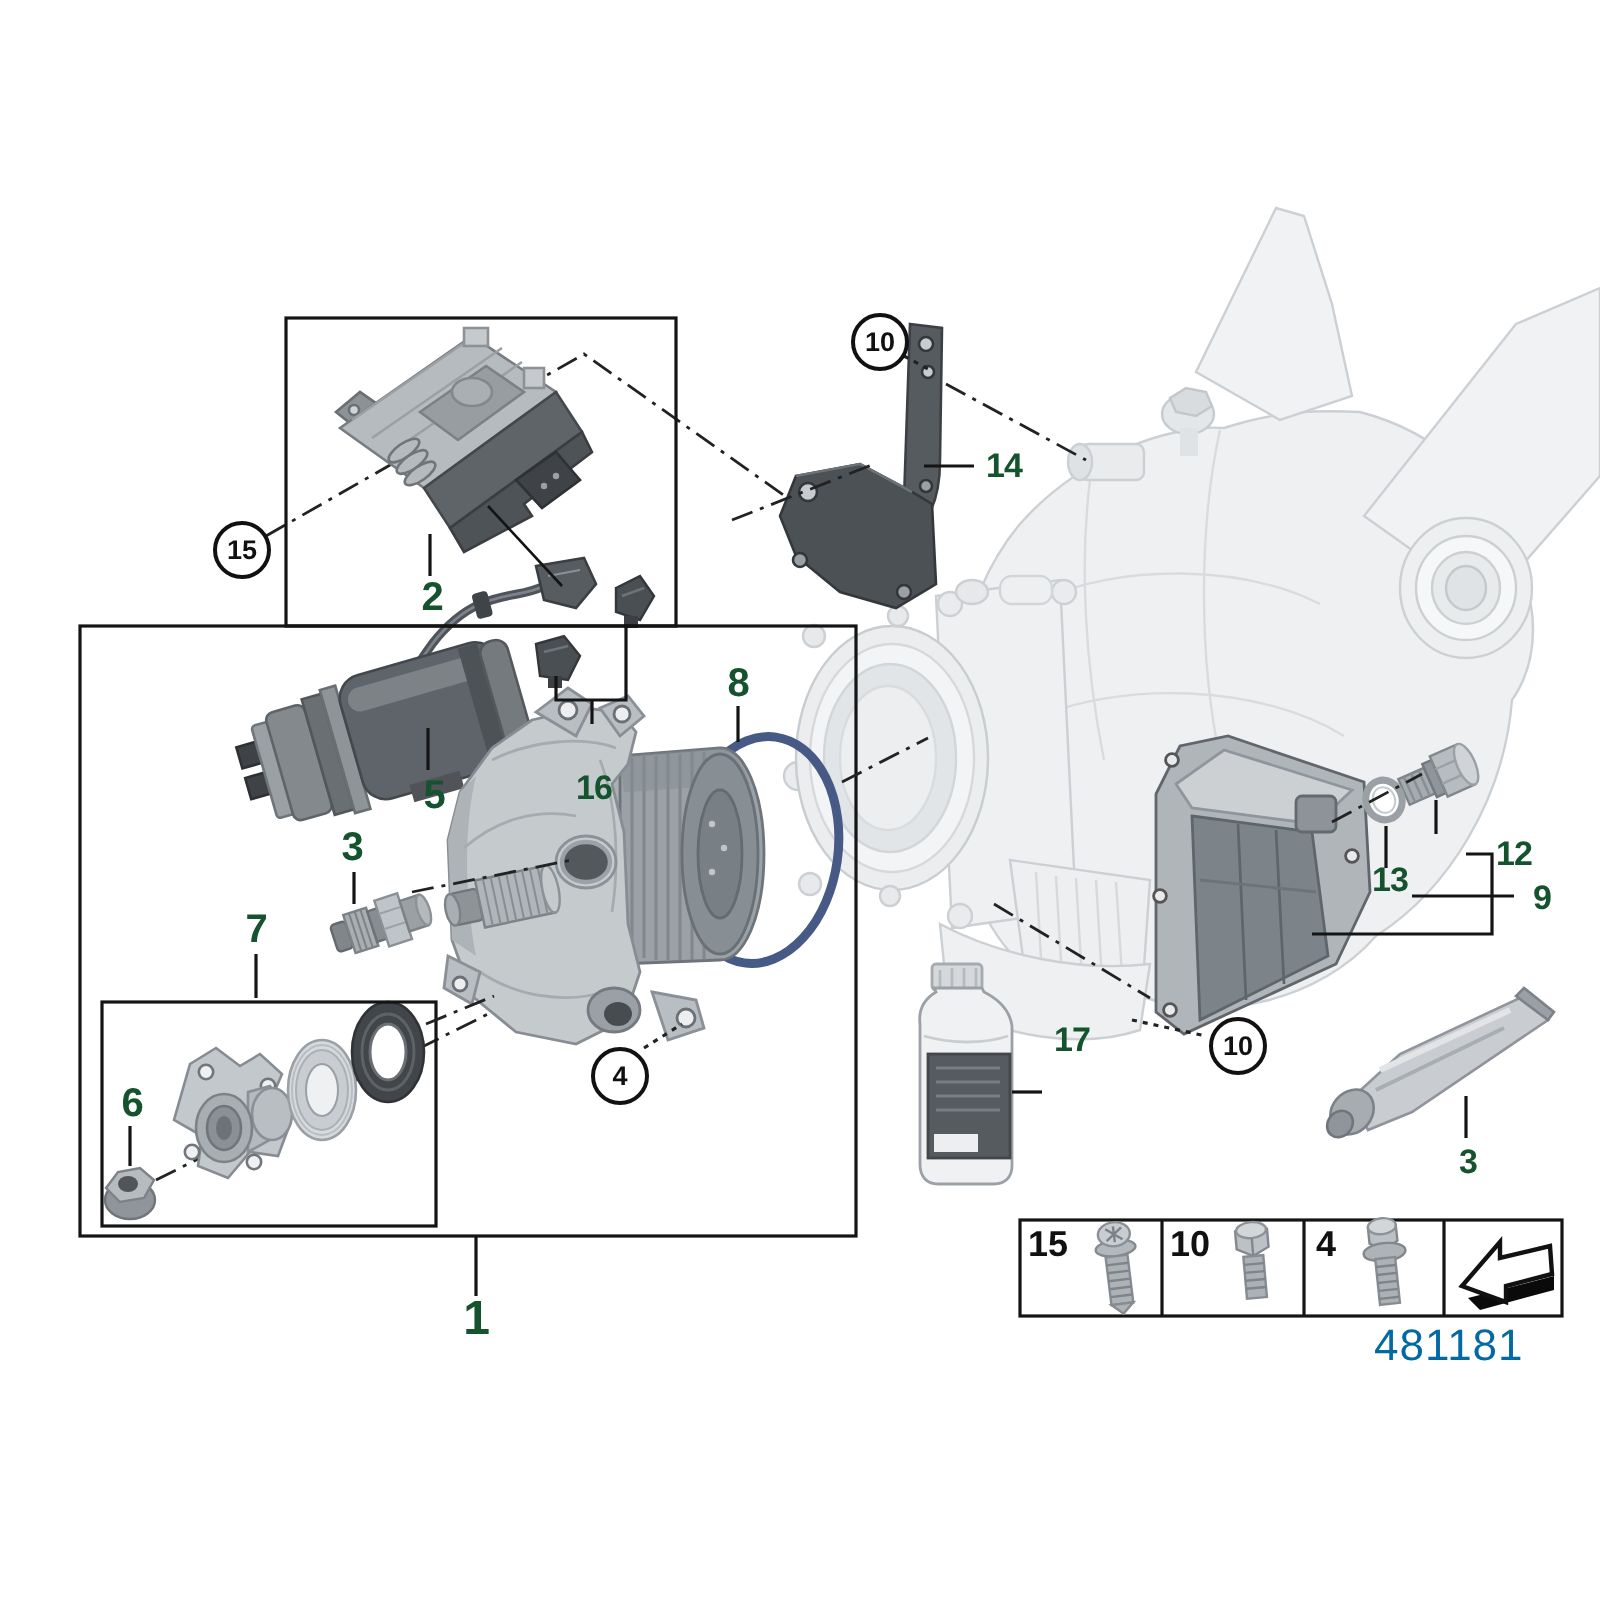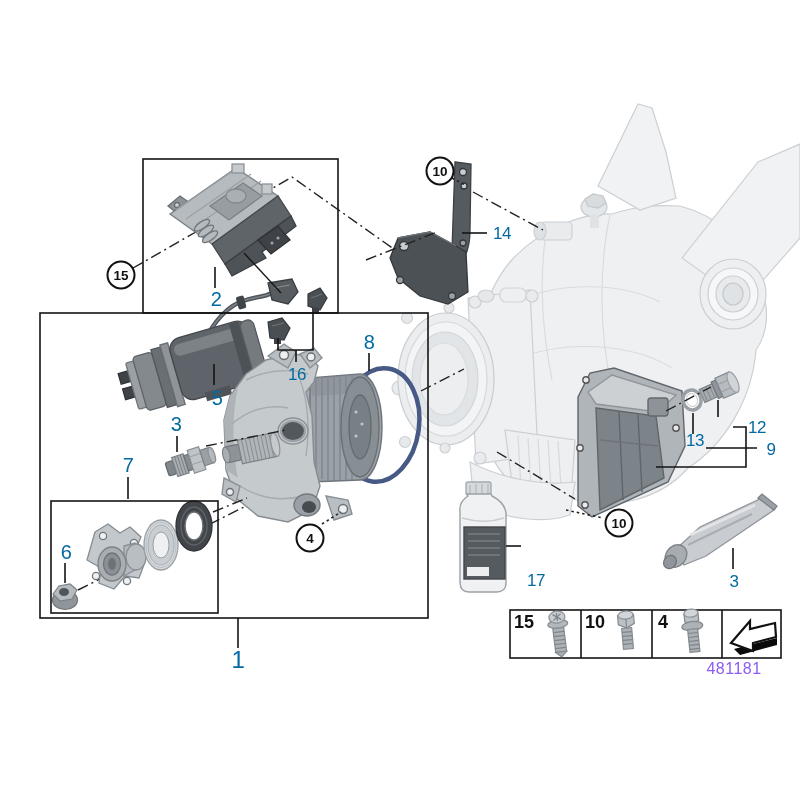--- a/index.html
+++ b/index.html
@@ -1,28 +1,28 @@
 <!DOCTYPE html>
 <html><head>
 <meta charset="utf-8">
 <style>
   html,body{margin:0;padding:0;background:#fff;}
   .stage{position:relative;width:800px;height:800px;background:#ffffff;overflow:hidden;
          font-family:"Liberation Sans",sans-serif;}
   .stage svg{position:absolute;left:0;top:0;}
-  .lbl{position:absolute;transform:translate(-50%,-50%);font-weight:normal;color:#0369a1;
+  .lbl{position:absolute;transform:translate(-50%,-50%);font-weight:bold;color:#14532d;
        font-size:20px;letter-spacing:-0.5px;line-height:1;white-space:nowrap;}
   .lbl.lg{font-size:24px;}
   .lbl.sm{font-size:17px;}
   .circ{position:absolute;width:25px;height:25px;border:2px solid #111;border-radius:50%;
         background:#fff;display:flex;align-items:center;justify-content:center;
         font-weight:bold;font-size:13.5px;color:#111;transform:translate(-50%,-50%);line-height:1;}
   .legend-num{position:absolute;font-weight:bold;font-size:18px;color:#111;line-height:1;}
-  .fig-num{position:absolute;left:687px;top:660px;width:94px;text-align:center;
-           font-size:16px;color:#8b5cf6;letter-spacing:0.5px;}
+  .fig-num{position:absolute;left:687px;top:660px;width:94px;text-align:left;
+           font-size:22px;color:#0369a1;letter-spacing:0.5px;}
 </style>
 </head>
 <body>
 
 <div class="stage">
 
 <svg width="800" height="800" viewBox="0 0 800 800">
 
   <g fill="#eff0f2" stroke="#ccd0d4" stroke-width="1.2">
     <path d="M482,430 C470,360 478,300 510,262 C540,228 585,212 612,214
@@ -355,22 +355,22 @@
 <div class="lbl" style="left:176px;top:424px">3</div>
 <div class="lbl" style="left:217px;top:398px">5</div>
 <div class="lbl" style="left:66px;top:552px">6</div>
 <div class="lbl" style="left:128px;top:465px">7</div>
 <div class="lbl" style="left:369px;top:342px">8</div>
 <div class="lbl sm" style="left:771px;top:449px">9</div>
 <div class="lbl sm" style="left:734px;top:581px">3</div>
 <div class="lbl sm" style="left:757px;top:427px">12</div>
 <div class="lbl sm" style="left:695px;top:440px">13</div>
 <div class="lbl sm" style="left:502px;top:233px">14</div>
-<div class="lbl sm" style="left:297px;top:374px">16</div>
-<div class="lbl sm" style="left:536px;top:580px">17</div>
+<div class="lbl sm" style="left:297px;top:394px">16</div>
+<div class="lbl sm" style="left:536px;top:520px">17</div>
 
 <div class="circ" style="left:121px;top:275px">15</div>
 <div class="circ" style="left:440px;top:171px">10</div>
 <div class="circ" style="left:619px;top:523px">10</div>
 <div class="circ" style="left:310px;top:538px">4</div>
 
 <div class="legend-num" style="left:514px;top:613px">15</div>
 <div class="legend-num" style="left:585px;top:613px">10</div>
 <div class="legend-num" style="left:658px;top:613px">4</div>
 

